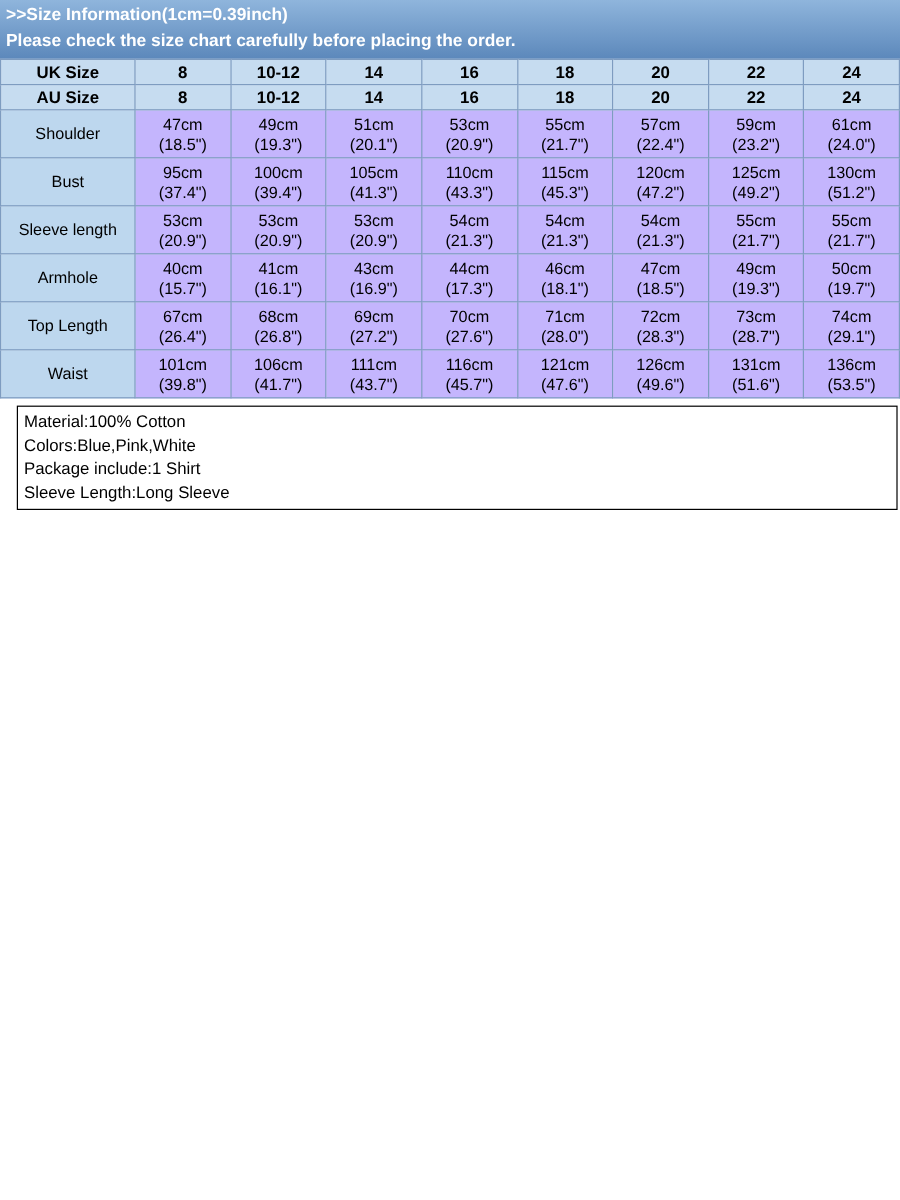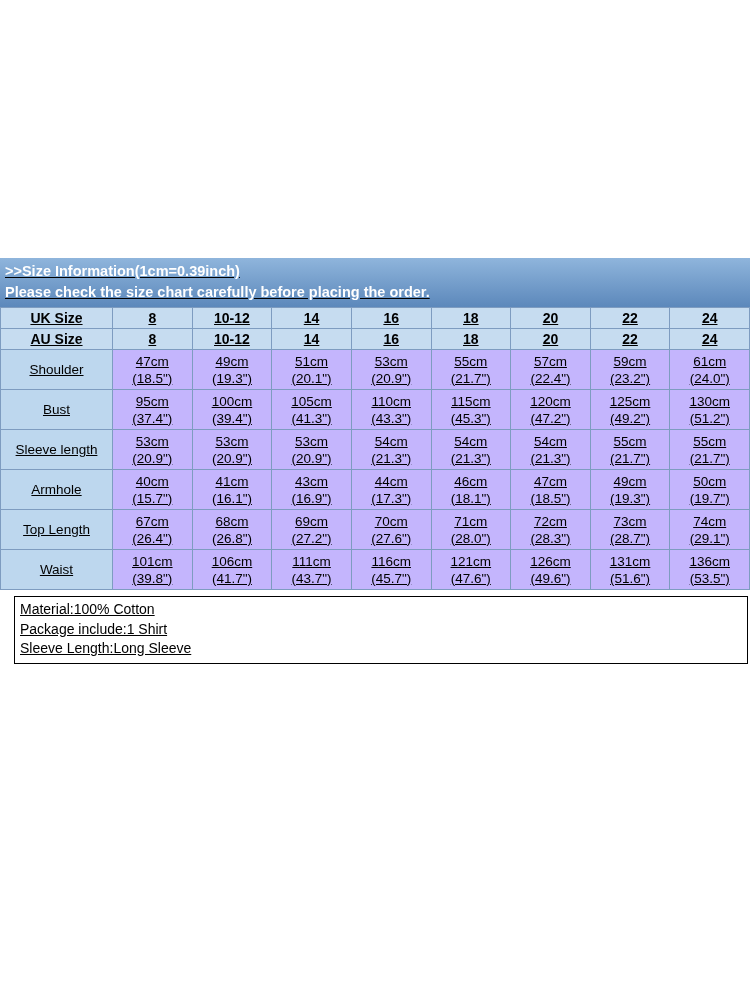--- a/index.html
+++ b/index.html
@@ -3,21 +3,21 @@
 <meta charset="utf-8">
 <style>
   * { margin:0; padding:0; box-sizing:border-box; }
   html,body { background:#fff; }
   body {
     width:750px; height:1000px;
     font-family:"Liberation Sans", sans-serif;
     color:#000;
     position:relative;
   }
-  .page { width:750px; height:864px; padding-top:258px; background:#fff;text-decoration:underline; }
+  .page { width:750px; height:864px; background:#fff; }
 
   
   .band {
     width:750px;
     background:linear-gradient(180deg, var(--band-top,#8fb5dc) 0%, var(--band-bottom,#5c88bb) 100%);
     color:#fff;
     font-weight:bold;
     font-size:14.5px;
     line-height:21px;
     padding:3px 6px 4px 5px;
@@ -321,17 +321,18 @@
           <td class="measure-cell">
             <span class="cm-line">136cm</span>
             <span class="inch-line">(53.5")</span>
           </td>
         </tr>
       </tbody>
   </table>
 
   <div class="details">
       <div>Material:100% Cotton</div>
+      <div>Colors:Blue,Pink,White</div>
       <div>Package include:1 Shirt</div>
       <div>Sleeve Length:Long Sleeve</div>
     </div>
 
 </div>
 
 </body></html>

